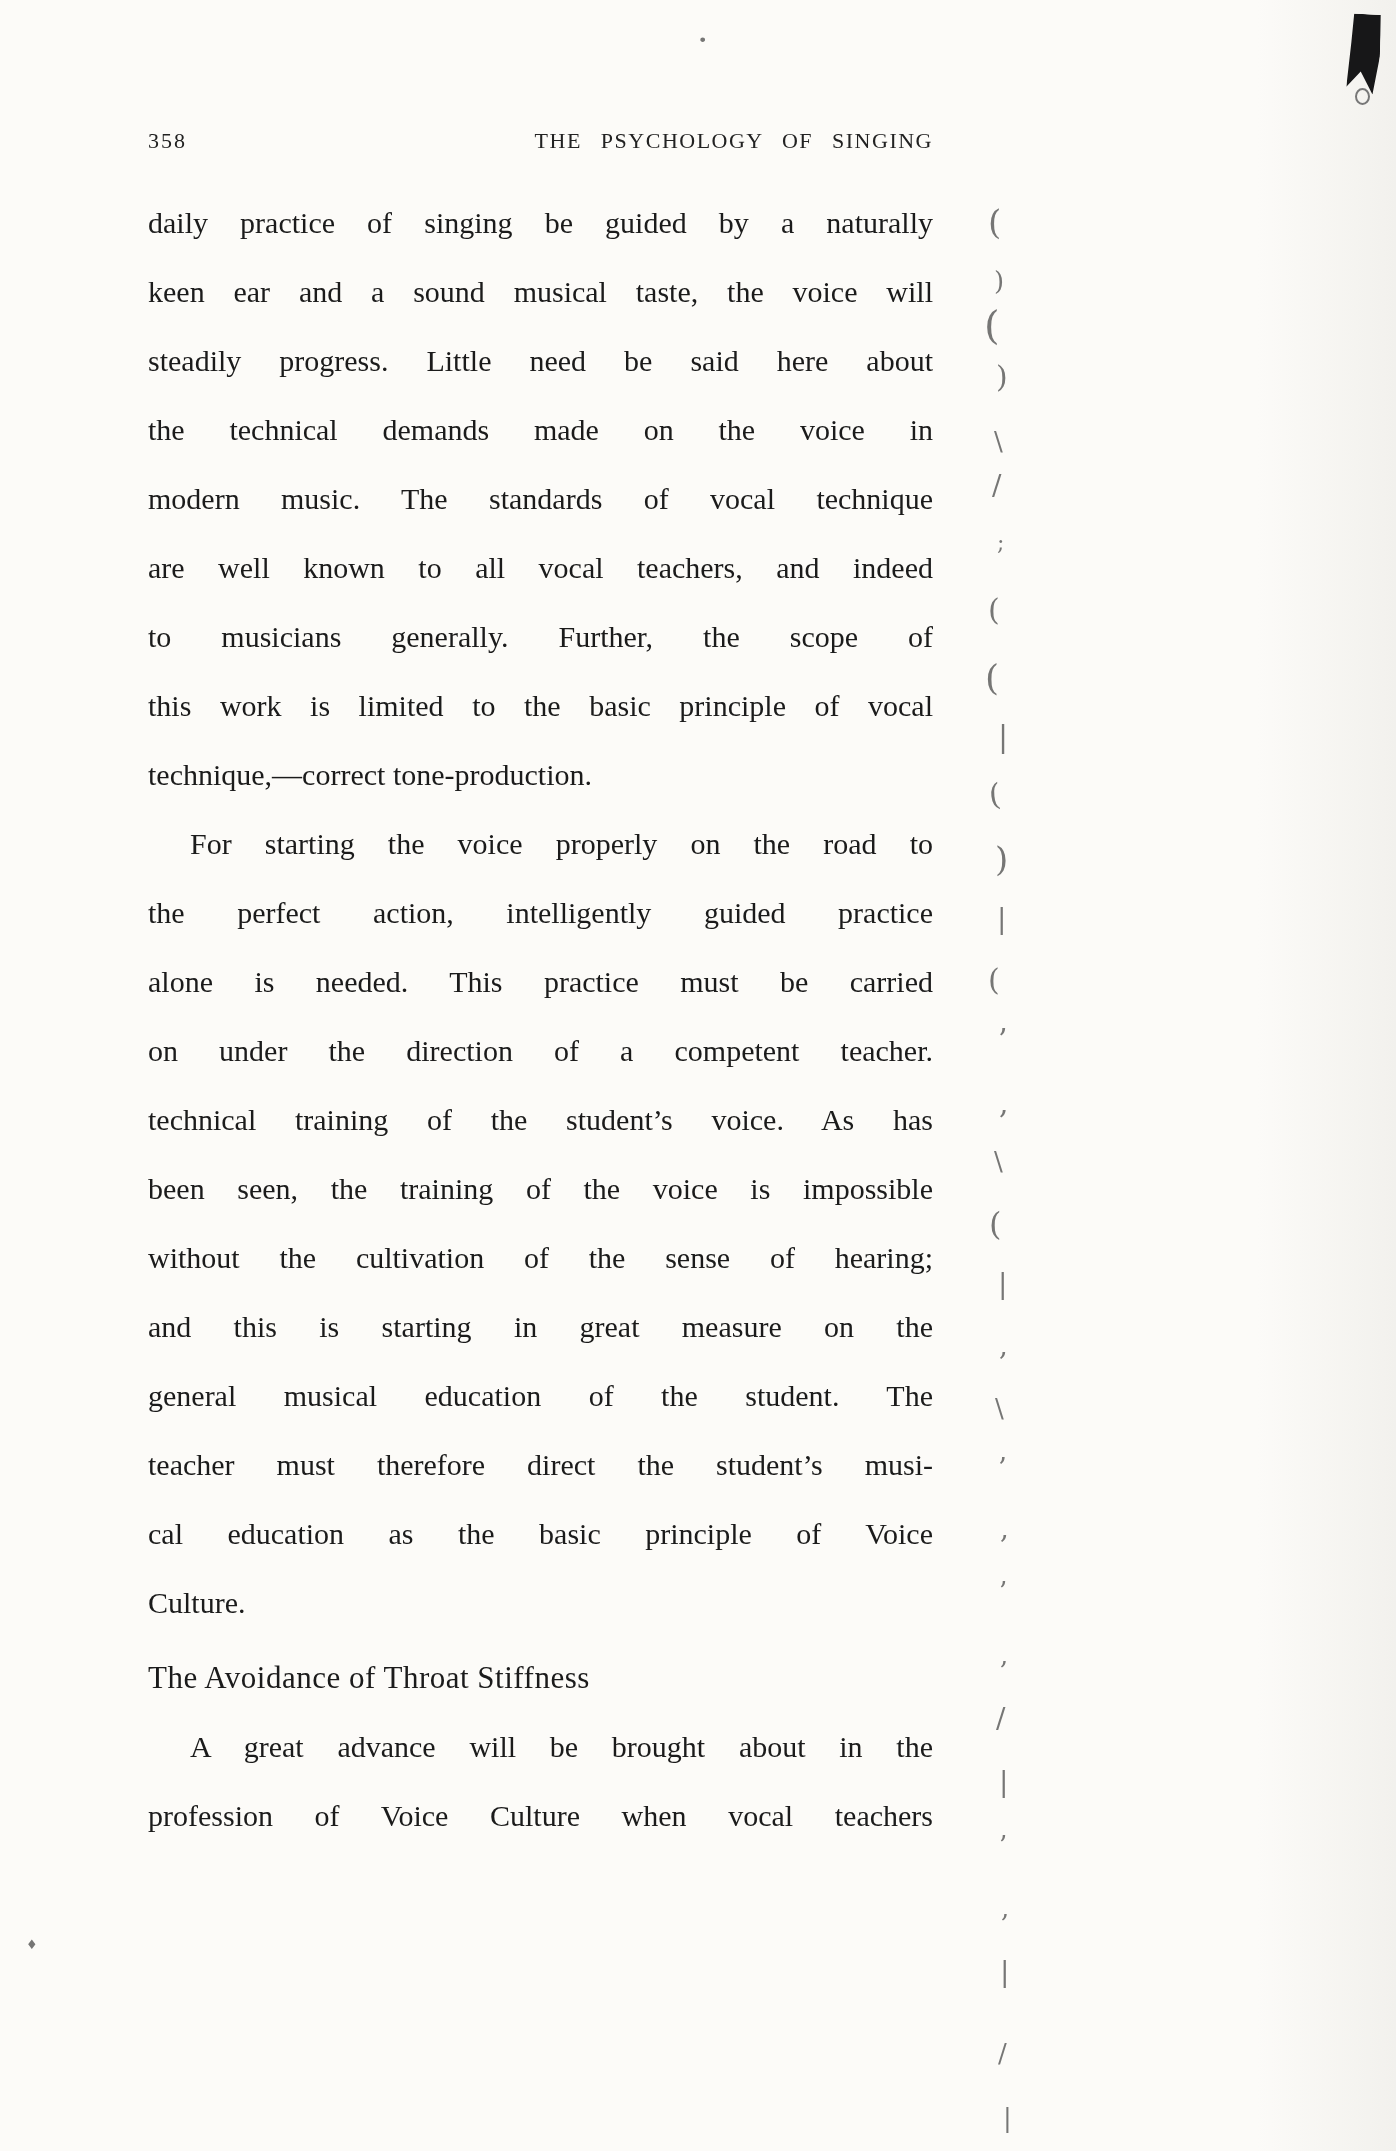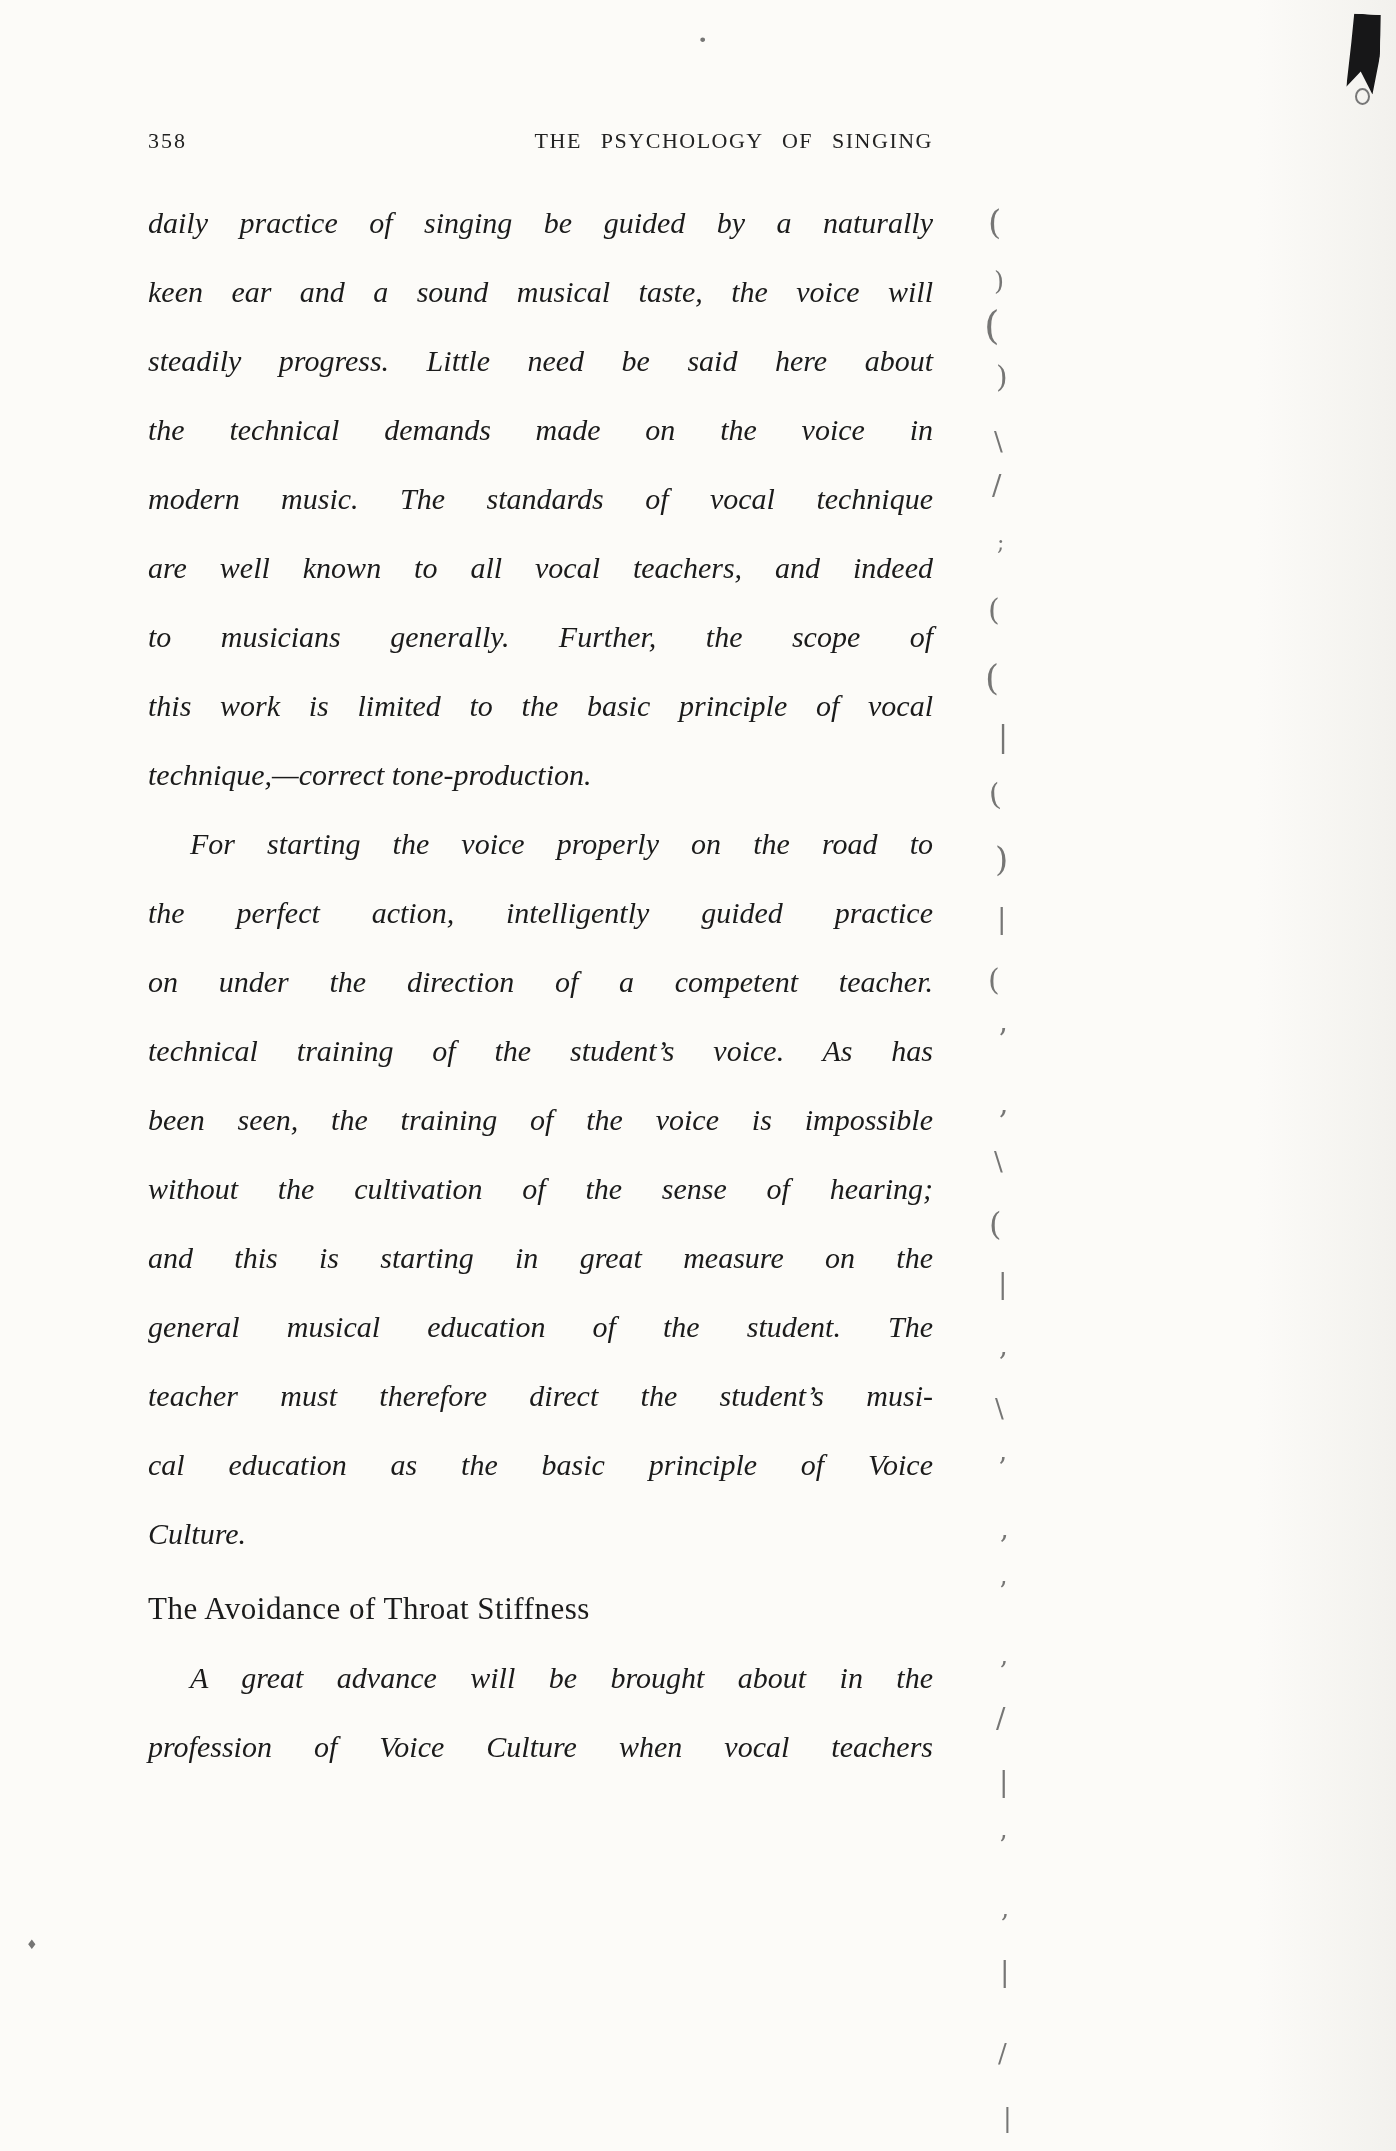--- a/index.html
+++ b/index.html
@@ -28,21 +28,21 @@
     position: absolute; left: 0; top: 0;
     letter-spacing: 2px; word-spacing: normal;
   }
   .textcol {
     position: absolute;
     left: 148px; top: 188px; width: 785px;
     font-size: 30px;
     line-height: 69px;
   }
   .paragraph { width: 100%; }
-  .tline { text-align: justify; text-align-last: justify; font-style: italic; }
+  .tline { text-align: justify; text-align-last: justify; }
   .tline.tlast { text-align-last: left; }
   .tline.tindent { text-indent: 42px; }
   .section-heading {
     margin: 6px 0 0 0;
     font-size: 31px;
     font-weight: normal;
     text-align: left;
     line-height: 69px;
     letter-spacing: 0.5px;
   }
@@ -94,20 +94,21 @@
         <div class="tline">the technical demands made on the voice in</div>
         <div class="tline">modern music.  The standards of vocal technique</div>
         <div class="tline">are well known to all vocal teachers, and indeed</div>
         <div class="tline">to musicians generally.  Further, the scope of</div>
         <div class="tline">this work is limited to the basic principle of vocal</div>
         <div class="tline tlast">technique,—correct tone-production.</div>
       </div>
     <div class="paragraph">
         <div class="tline tindent">For starting the voice properly on the road to</div>
         <div class="tline">the perfect action, intelligently guided practice</div>
+        <div class="tline">alone is needed.  This practice must be carried</div>
         <div class="tline">on under the direction of a competent teacher.</div>
         <div class="tline">technical training of the student’s voice.  As has</div>
         <div class="tline">been seen, the training of the voice is impossible</div>
         <div class="tline">without the cultivation of the sense of hearing;</div>
         <div class="tline">and this is starting in great measure on the</div>
         <div class="tline">general musical education of the student.  The</div>
         <div class="tline">teacher must therefore direct the student’s musi-</div>
         <div class="tline">cal education as the basic principle of Voice</div>
         <div class="tline tlast">Culture.</div>
       </div>

